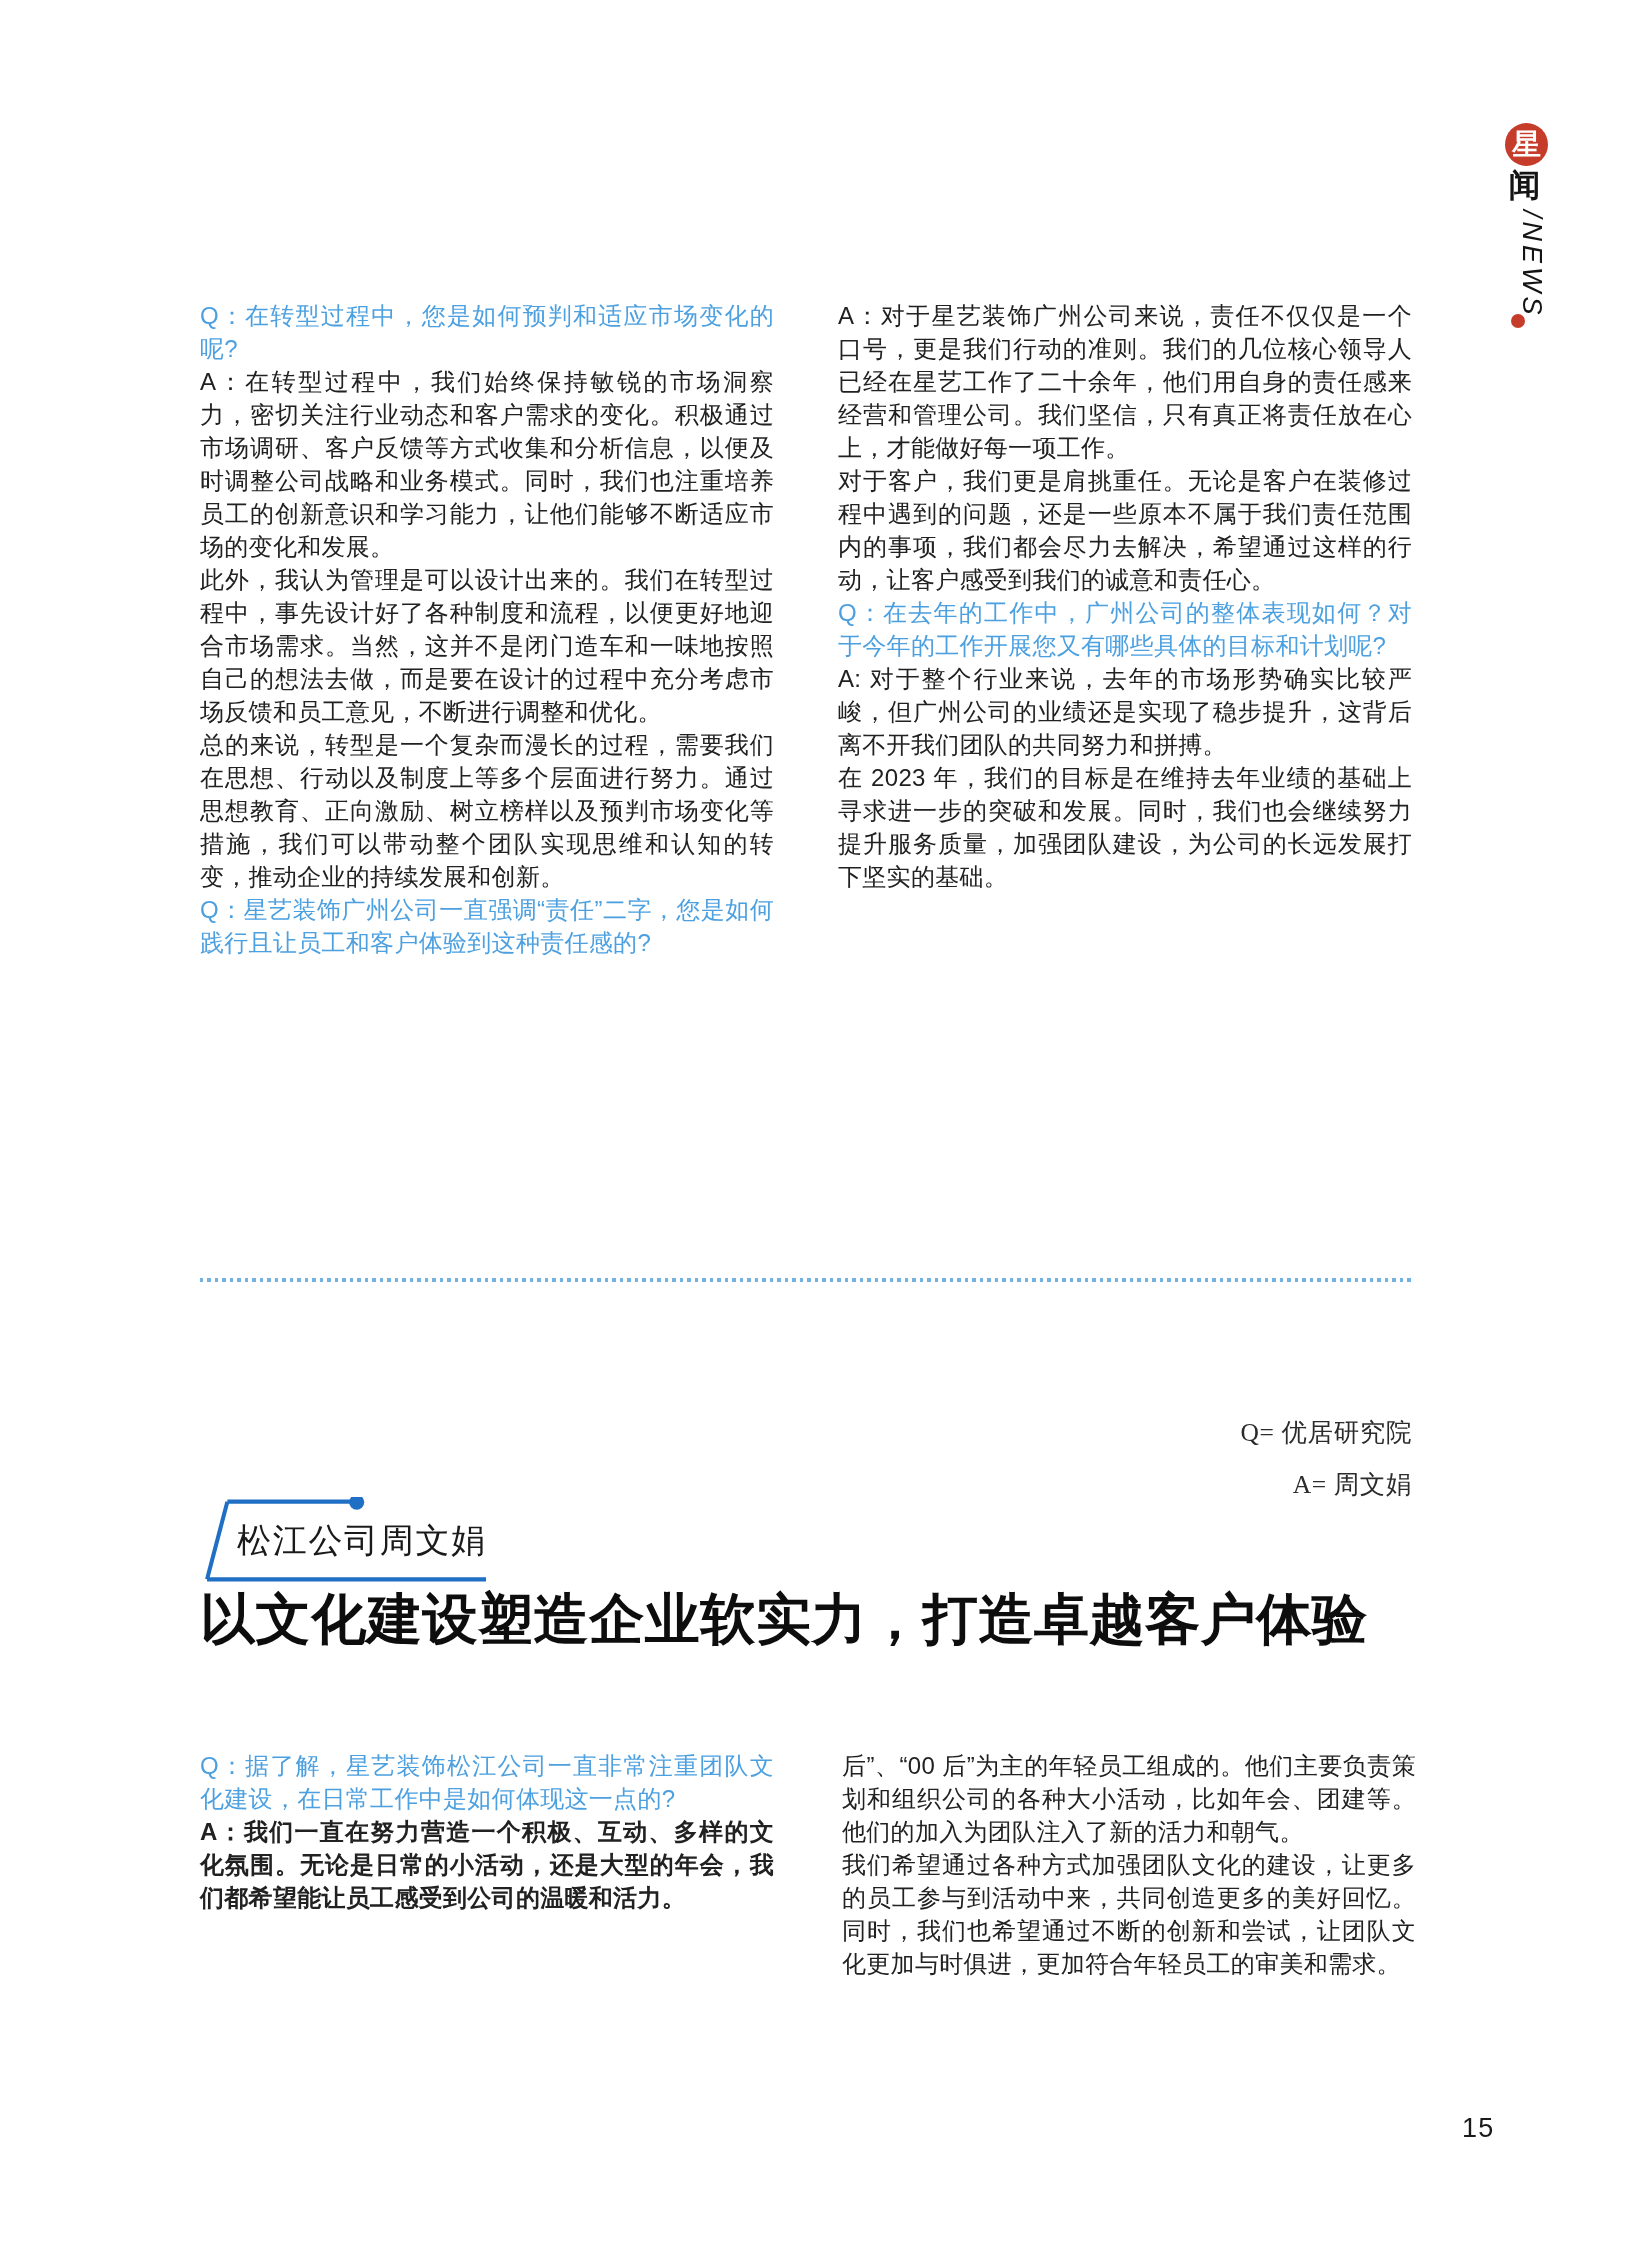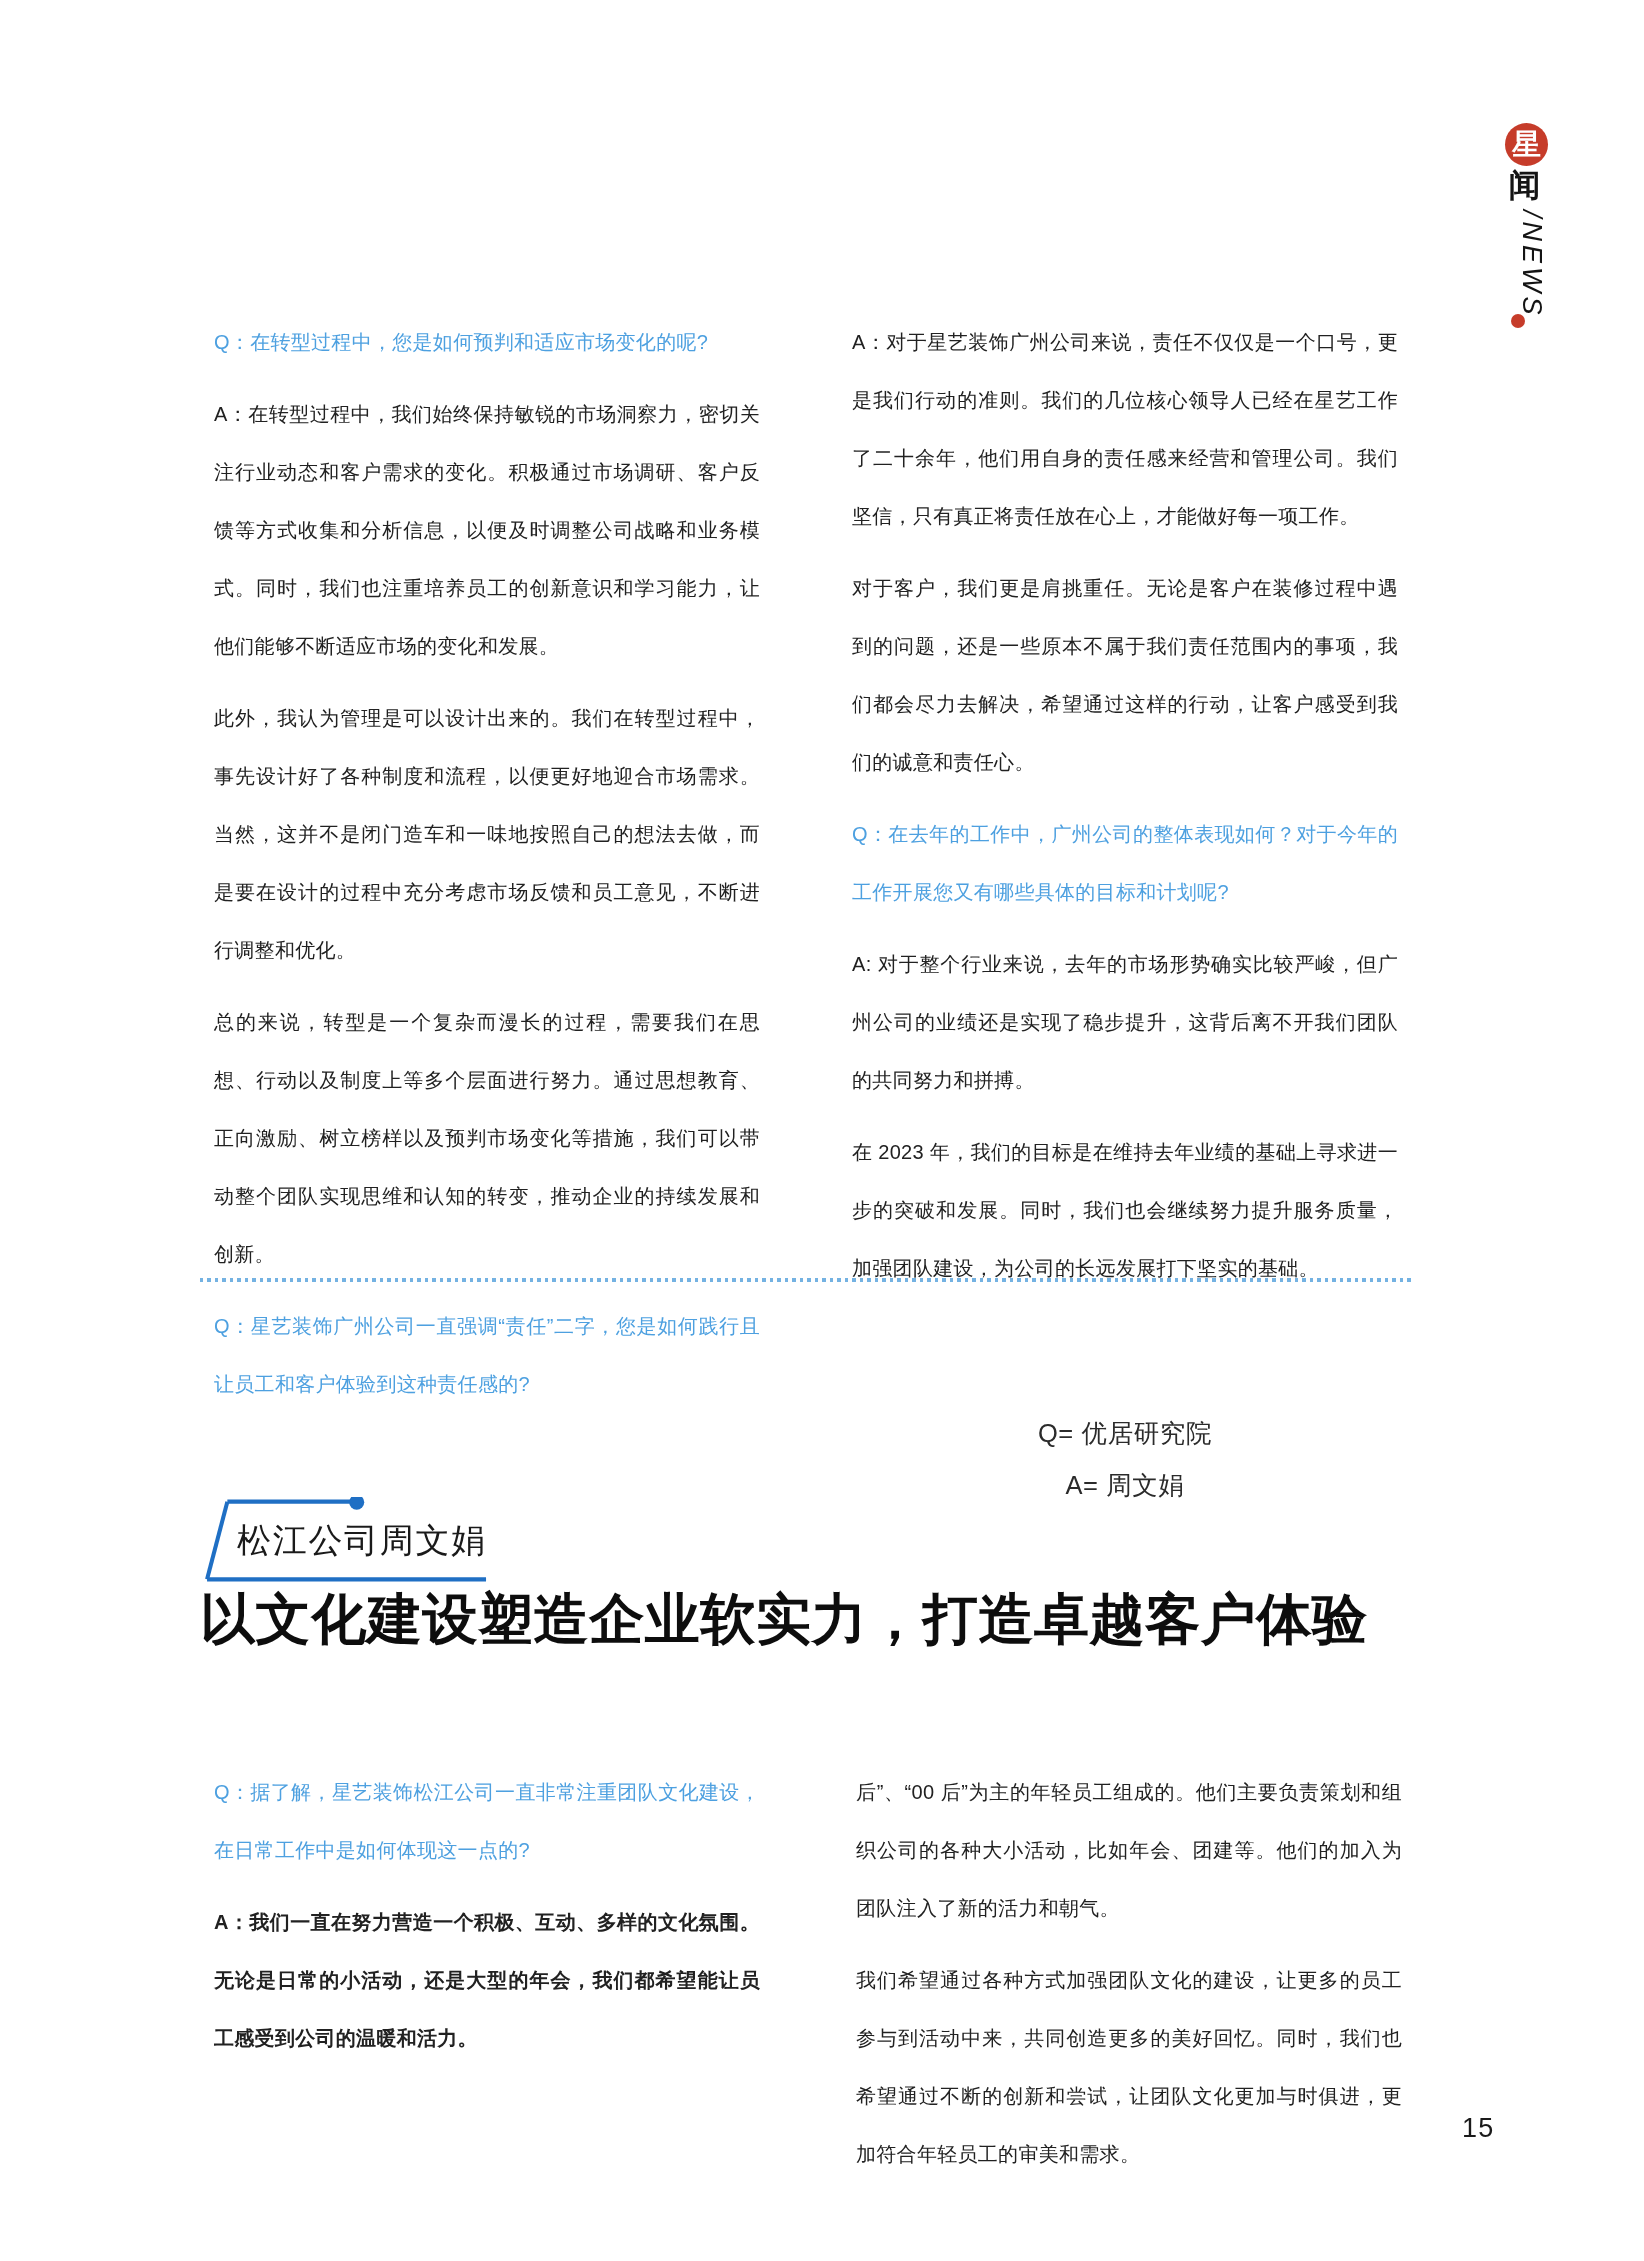--- a/index.html
+++ b/index.html
@@ -38,23 +38,23 @@
   }
 
   
   .col { position:absolute; width:574px; }
   .col-top-left  { left:200px;  top:299px; }
   .col-top-right { left:838px; top:299px; }
   .col-bot-left  { left:200px;  top:1749px; }
   .col-bot-right { left:842px; top:1749px; }
 
   .col p {
-    margin:14px;
-    font-size:20px;
-    line-height:58px;
+    margin:0;
+    font-size:24px;
+    line-height:33px;
     text-align:justify;
     color:#212121;
     letter-spacing:0.3px;
   }
   .col p.q { color:#4da0e0; }
   .mt60 { margin-top:35px; }
   .mt55 { margin-top:32px; }
   .mt63 { margin-top:37px; }
   .mt97 { margin-top:56px; }
   .mt65 { margin-top:38px;font-weight:bold; }
@@ -62,21 +62,22 @@
   
   .divider {
     position:absolute; left:200px; top:1278px;
     width:1212px; height:3.5px;
     background:repeating-linear-gradient(90deg, #74b2e2 0 3.5px, transparent 3.5px 7.5px);
   }
 
   
   .attribution {
     position:absolute; left:838px; top:1407px; width:574px;
-    text-align:center;
+    text-align:right;
+    font-family:Liberation Serif, serif;
   }
   .attribution div {
     font-size:25.5px; line-height:52px; color:#2b2b2b; letter-spacing:0.6px;
   }
 
   
   .section-tag { position:absolute; left:200px; top:1497px; width:441px; height:87px;text-align:center; }
   .section-tag svg { position:absolute; left:0; top:0; }
   .section-tag .tag-text {
     position:absolute; left:37px; top:20px;

